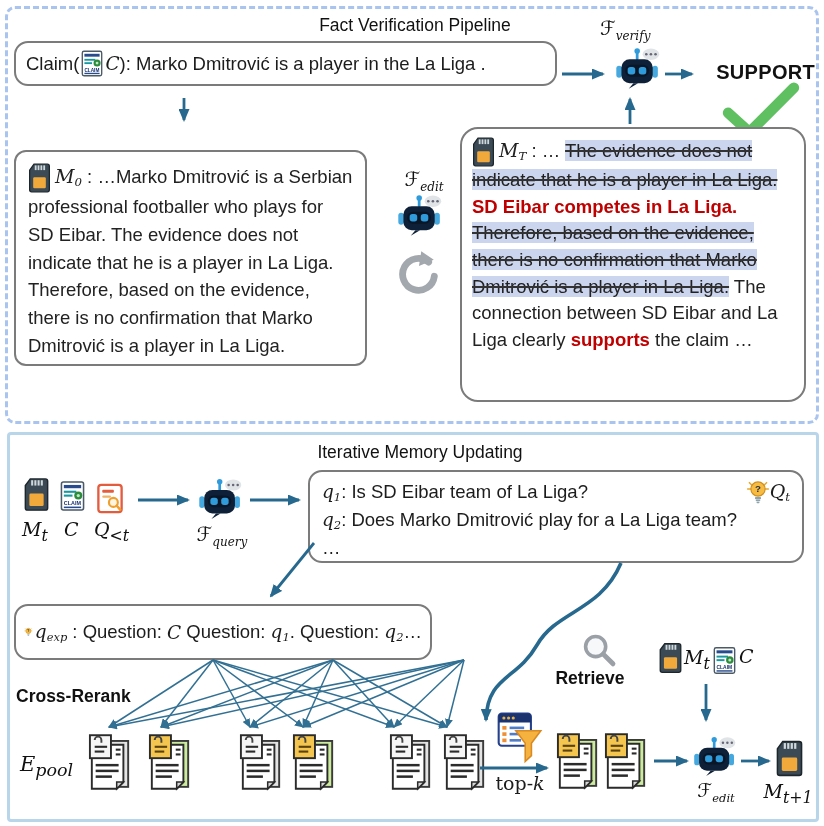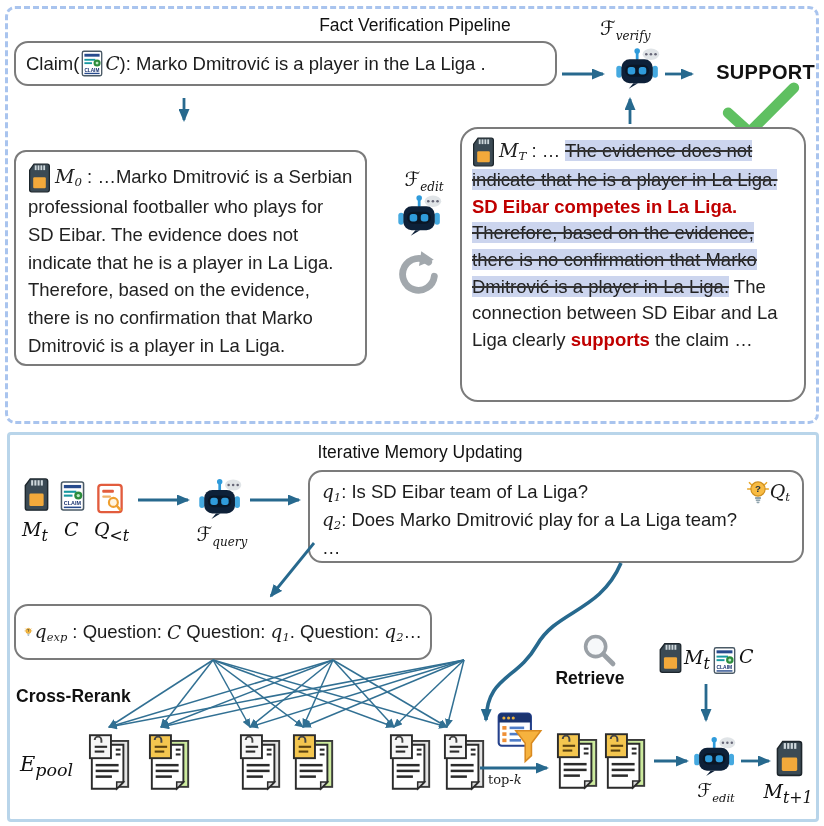--- a/index.html
+++ b/index.html
@@ -308,21 +308,21 @@
 <svg class="abs icon" style="left:389px;top:733px;z-index:2;" width="44" height="58">
       <use href="#i-doc-gray"></use>
     </svg>
 <svg class="abs icon" style="left:443px;top:733px;z-index:2;" width="44" height="58">
       <use href="#i-doc-gray"></use>
     </svg>
 
 <svg class="abs icon" style="left:497px;top:712px;z-index:4;" width="46" height="52">
       <use href="#i-filter"></use>
     </svg>
-<div class="abs" style="left:488px;top:772px;width:64px;font-size:13px;font-family:'DejaVu Serif',serif;"><span>top-</span><i>k</i></div>
+<div class="abs" style="left:488px;top:772px;width:64px;text-align:center;font-size:19px;font-family:'DejaVu Serif',serif;"><span>top-</span><i>k</i></div>
 
 <svg class="abs icon" style="left:556px;top:732px;z-index:2;" width="44" height="58">
       <use href="#i-doc-green"></use>
     </svg>
 <svg class="abs icon" style="left:604px;top:732px;z-index:2;" width="44" height="58">
       <use href="#i-doc-green"></use>
     </svg>
 
 <svg class="abs icon" style="left:692px;top:735px;z-index:2;" width="46" height="43">
       <use href="#i-robot"></use>

